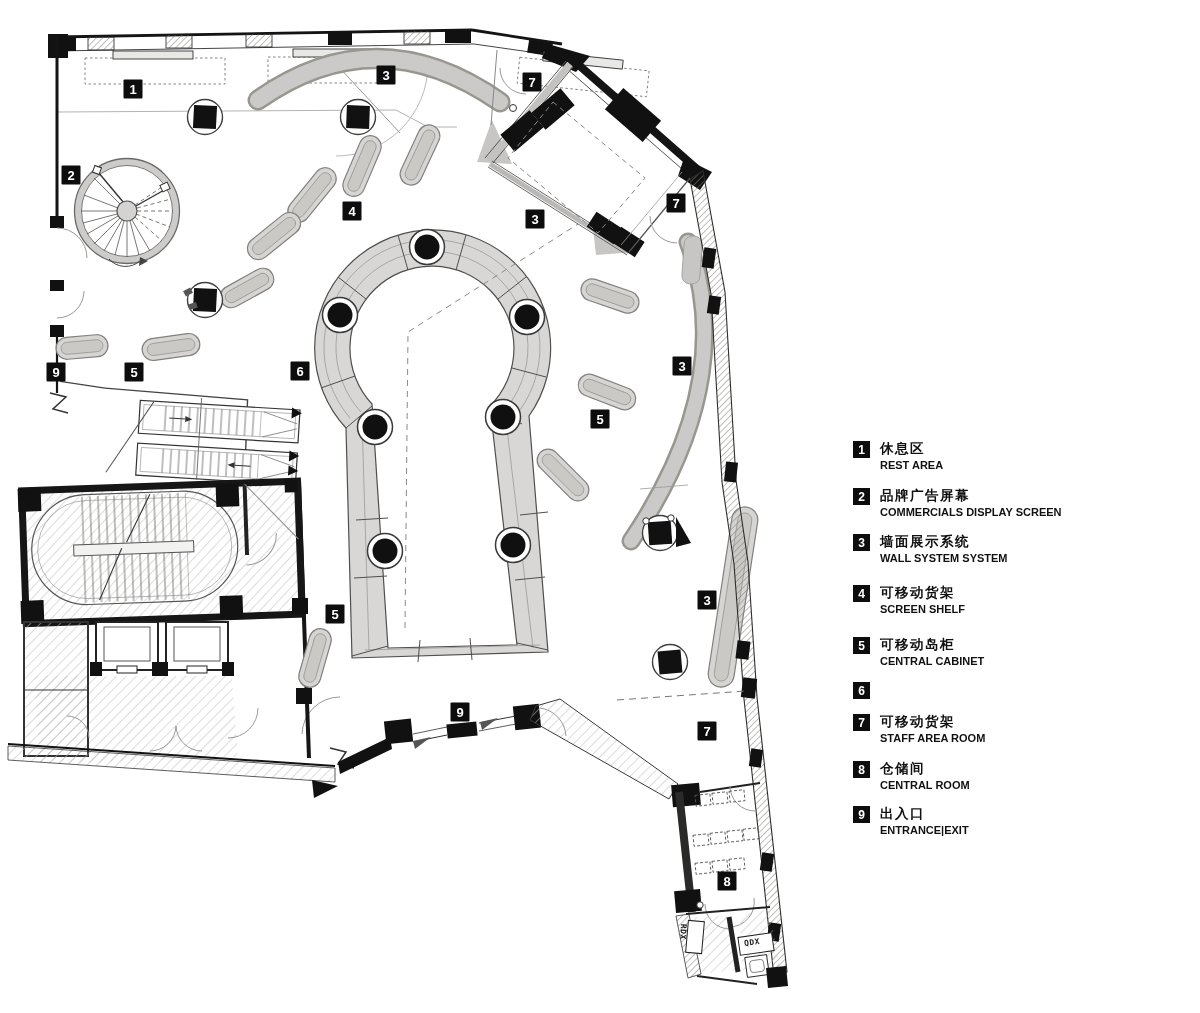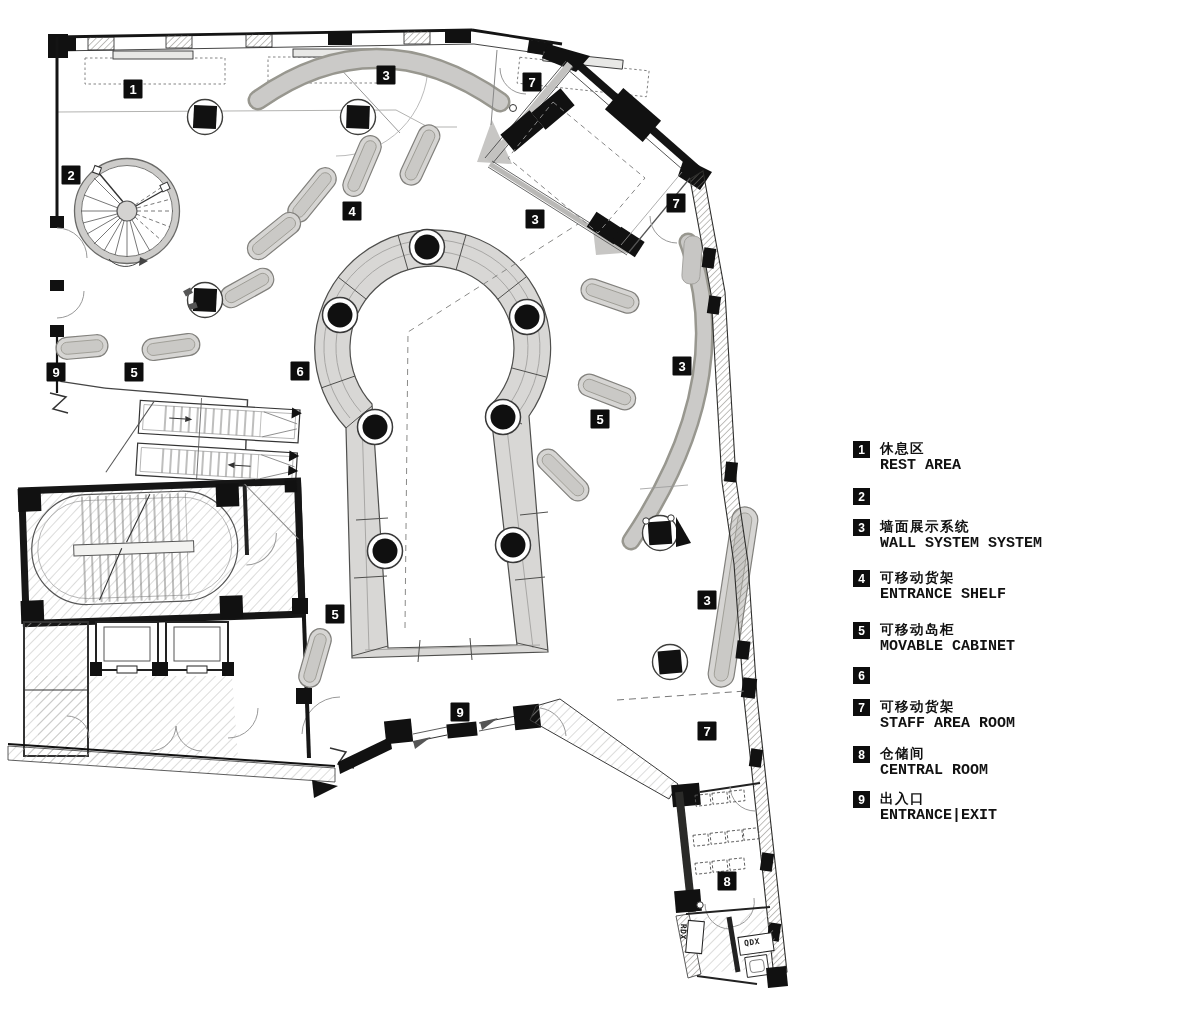--- a/index.html
+++ b/index.html
@@ -22,21 +22,21 @@
   .litem:nth-child(4){margin-bottom:20px;}
   .litem:nth-child(5){margin-bottom:13px;}
   .litem:nth-child(6){margin-bottom:15px;}
   .litem:nth-child(7){margin-bottom:15px;}
   .litem:nth-child(8){margin-bottom:13px;}
   .lnum{flex:0 0 auto;width:17px;height:17px;background:#0d0d0d;color:#fff;display:flex;
         align-items:center;justify-content:center;font-weight:bold;font-size:12px;
         margin-right:10px;margin-top:0px;}
   .ltext{display:flex;flex-direction:column;}
   .lzh{font-size:13.5px;font-weight:bold;color:#111;letter-spacing:1.5px;line-height:16px;}
-  .len{font-size:15px;font-weight:bold;color:#111;font-family:Liberation Mono, monospace;
+  .len{font-size:11px;font-weight:bold;color:#111;font-family:Liberation Sans, sans-serif;
        letter-spacing:0px;line-height:15px;margin-top:1px;}
 </style>
 </head>
 <body>
 
 <div class="canvas">
 
 <svg width="1200" height="1013" viewBox="0 0 1200 1013">
   <defs>
     <pattern id="h1" width="7" height="7" patternUnits="userSpaceOnUse" patternTransform="rotate(45)">
@@ -554,40 +554,44 @@
 <div class="legend">
   <div class="litem">
     <span class="lnum">1</span>
     <span class="ltext">
           <span class="lzh">休息区</span>
     <span class="len">REST AREA</span>
         </span>
   </div>
   <div class="litem">
     <span class="lnum">2</span>
+    <span class="ltext">
+          <span class="lzh">品牌广告屏幕</span>
+    <span class="len">COMMERCIALS DISPLAY SCREEN</span>
+        </span>
   </div>
   <div class="litem">
     <span class="lnum">3</span>
     <span class="ltext">
           <span class="lzh">墙面展示系统</span>
     <span class="len">WALL SYSTEM SYSTEM</span>
         </span>
   </div>
   <div class="litem">
     <span class="lnum">4</span>
     <span class="ltext">
           <span class="lzh">可移动货架</span>
-    <span class="len">ENTRANCE SHELF</span>
+    <span class="len">SCREEN SHELF</span>
         </span>
   </div>
   <div class="litem">
     <span class="lnum">5</span>
     <span class="ltext">
           <span class="lzh">可移动岛柜</span>
-    <span class="len">MOVABLE CABINET</span>
+    <span class="len">CENTRAL CABINET</span>
         </span>
   </div>
   <div class="litem">
     <span class="lnum">6</span>
   </div>
   <div class="litem">
     <span class="lnum">7</span>
     <span class="ltext">
           <span class="lzh">可移动货架</span>
     <span class="len">STAFF AREA ROOM</span>

